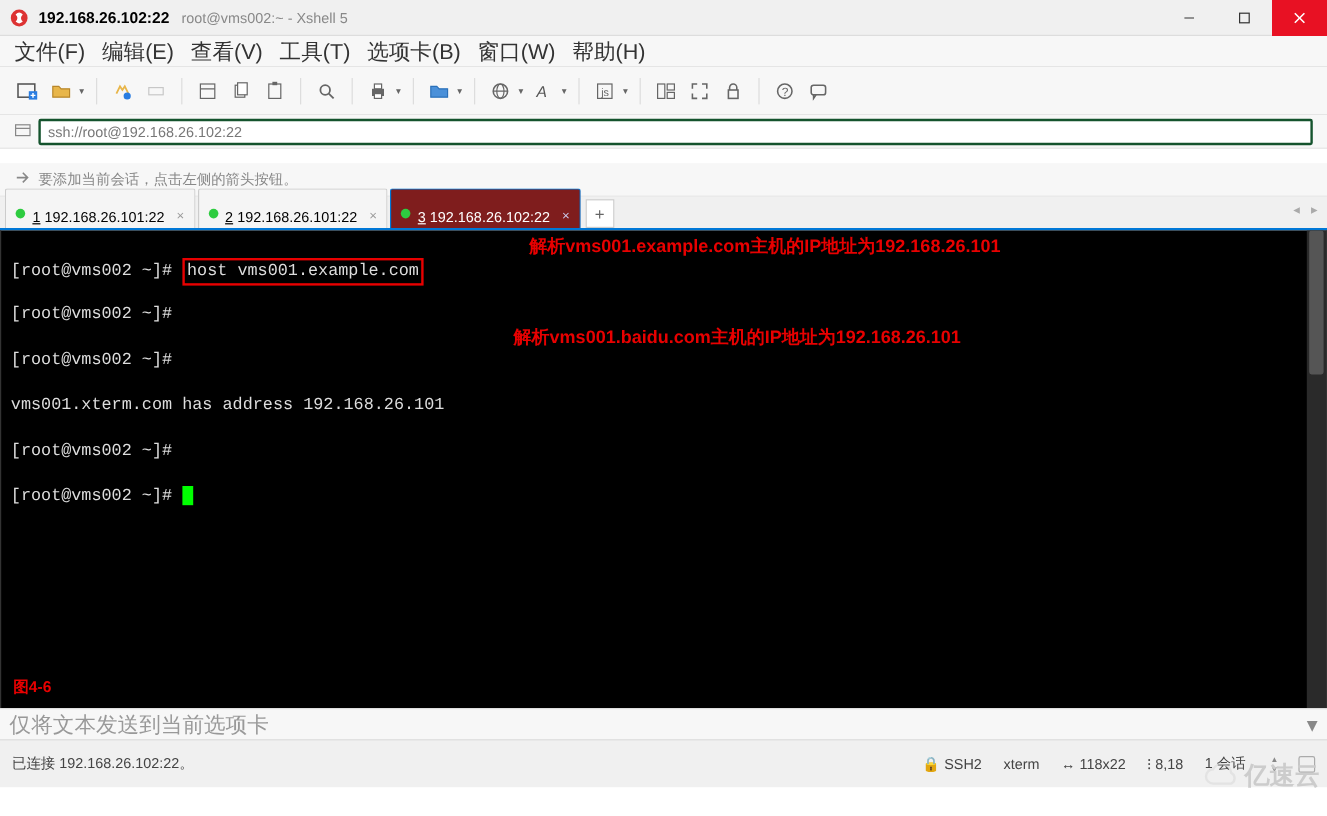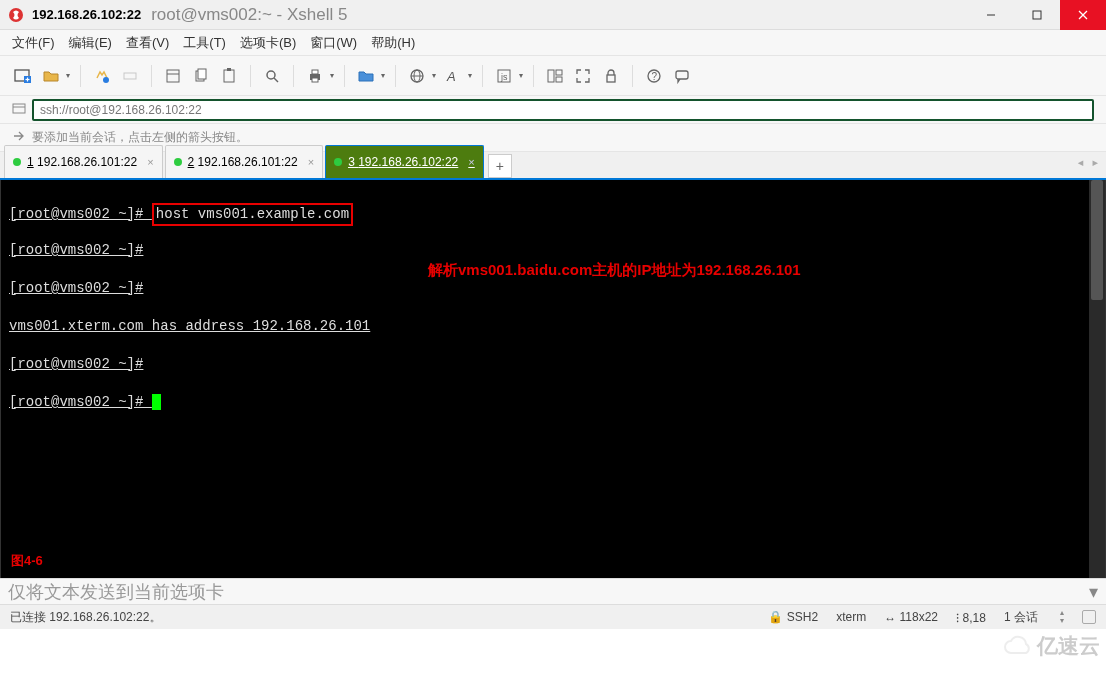--- a/index.html
+++ b/index.html
@@ -1,52 +1,52 @@
 <!DOCTYPE html>
 <html><head>
 <meta charset="utf-8">
 <style>
 * { margin: 0; padding: 0; box-sizing: border-box; }
 body { font-family: "Microsoft YaHei", "Segoe UI", Tahoma, sans-serif; font-size: 12px; background: #fff; width: 1106px; height: 680px; overflow: hidden; position: relative; }
 .titlebar { height: 30px; background: #f0f0f0; display: flex; align-items: center; padding: 0 0 0 8px; border-bottom: 1px solid #ddd; }
 .titlebar .appicon { width: 16px; height: 16px; margin-right: 8px; }
 .titlebar .titletext { font-weight: bold; font-size: 13px; }
-.titlebar .titlesub { color: #888; margin-left: 10px; font-size: 17px; }
+.titlebar .titlesub { color: #888; margin-left: 10px; font-size: 12px; }
 .titlebar .winbtns { margin-left: auto; display: flex; }
 .titlebar .winbtn { width: 46px; height: 30px; display: flex; align-items: center; justify-content: center; color: #555; }
 .titlebar .winbtn.close { background: #e81123; color: #fff; }
 .menubar { height: 26px; background: #f7f7f7; display: flex; align-items: center; padding: 0 12px; gap: 14px; border-bottom: 1px solid #e5e5e5; }
-.menubar span { font-size: 13px; color: #333; }
+.menubar span { font-size: 18px; color: #333; }
 .toolbar { height: 40px; background: #f7f7f7; display: flex; align-items: center; padding: 0 12px; gap: 6px; border-bottom: 1px solid #e5e5e5; }
 .toolbar .tbtn { width: 22px; height: 22px; display: flex; align-items: center; justify-content: center; color: #555; position: relative; }
 .toolbar .sep { width: 1px; height: 22px; background: #ddd; margin: 0 4px; }
 .toolbar .caret { font-size: 8px; color: #666; margin-left: -2px; }
 .addrbar { height: 28px; background: #f7f7f7; display: flex; align-items: center; padding: 0 12px; border-bottom: 1px solid #e5e5e5; color: #777; gap: 6px; }
 .addrbar .addrbox { flex: 1; border: 2px solid #14532d; height: 22px; padding: 0 6px; display: flex; align-items: center; border-radius: 2px; background: #fff; }
-.hintbar { height: 28px; background: #f7f7f7; display: flex; align-items: center; padding: 0 12px; border-bottom: 1px solid #e5e5e5; color: #888; gap: 6px; }
+.hintbar { height: 28px; background: #f7f7f7; display: flex; align-items: center; padding: 0 12px; border-bottom: 1px solid #e5e5e5; color: #888; gap: 6px; margin-top: 12px; }
 .tabs { height: 28px; background: #f0f0f0; display: flex; align-items: flex-end; padding: 0 0 0 4px; border-bottom: 2px solid #0078d7; position: relative; }
-.tab { height: 26px; padding: 16px 8px; display: flex; align-items: center; gap: 6px; background: #f5f5f5; border: 1px solid #ccc; border-bottom: none; margin-right: 2px; font-size: 12px; border-radius: 2px 2px 0 0; }
-.tab.active { background: #4d7c0f; color: #fff; border-color: #0078d7; text-decoration: underline; }
+.tab { height: 26px; padding: 16px 8px; display: flex; gap: 6px; background: #f5f5f5; border: 1px solid #ccc; border-bottom: none; margin-right: 2px; font-size: 12px; border-radius: 2px 2px 0 0; }
+.tab.active { background: #7f1d1d; color: #fff; border-color: #0078d7; }
 .tab .dot { width: 8px; height: 8px; border-radius: 50%; background: #2ecc40; }
 .tab .tx { font-size: 11px; color: #999; margin-left: 4px; }
 .tab.active .tx { color: #cce; }
 .tab .ul { text-decoration: underline; }
 .addtab { width: 24px; height: 24px; border: 1px solid #ccc; display: flex; align-items: center; justify-content: center; background: #fff; margin-left: 2px; font-size: 14px; color: #666; }
 .tabs .navarr { position: absolute; right: 8px; top: 4px; color: #aaa; font-size: 11px; }
 .terminal { background: #000; color: #ddd; font-family: "Consolas","Courier New",monospace; font-size: 14px; line-height: 19px; height: 398px; padding: 4px 8px; position: relative; white-space: pre; overflow: hidden; border-left: 1px solid #333; border-right: 1px solid #333;}
-.terminal .line { height: 19px; text-decoration: underline; }
+.terminal .line { height: 19px; }
 .terminal .redbox { border: 2px solid #e80000; padding: 0 2px; display: inline-block; }
 .terminal .anno { position: absolute; color: #e80000; font-family: "Microsoft YaHei", sans-serif; font-weight: bold; font-size: 15px; }
 .terminal .figlbl { position: absolute; left: 10px; bottom: 8px; color: #e80000; font-family: "Microsoft YaHei", sans-serif; font-weight: bold; font-size: 13px; }
 .terminal .cursor { display: inline-block; width: 9px; height: 16px; background: #0f0; vertical-align: middle; }
 .terminal .scrollbar { position: absolute; right: 0; top: 0; bottom: 0; width: 16px; background: #2a2a2a; }
 .terminal .scrollbar .thumb { position: absolute; left: 2px; right: 2px; top: 0; height: 120px; background: #555; border-radius: 2px; }
 .sendbar { height: 26px; background: #f7f7f7; border-top: 1px solid #ddd; display: flex; align-items: center; padding: 0 8px; color: #999; font-size: 18px; }
 .sendbar .dd { margin-left: auto; color: #888; }
-.statusbar { height: 25px; background: #f0f0f0; border-top: 1px solid #ddd; display: flex; align-items: center; padding: 0 10px; font-size: 12px; color: #444; gap: 18px; }
+.statusbar { height: 40px; background: #f0f0f0; border-top: 1px solid #ddd; display: flex; align-items: center; padding: 0 10px; font-size: 12px; color: #444; gap: 18px; }
 .statusbar .spacer { flex: 1; }
 .statusbar .updn { display:flex; flex-direction:column; font-size:8px; line-height:8px; color:#888; margin-left:4px;}
 .watermark { position: absolute; right: 6px; bottom: 20px; color: #ccc; font-size: 21px; font-weight: bold; display: flex; align-items: center; gap: 4px; pointer-events: none; }
 .watermark svg { opacity: 0.35; }
 </style>
 </head>
 <body>
 
 <div class="titlebar">
   <span class="appicon">
@@ -250,20 +250,21 @@
   <div class="navarr">◂ &nbsp; ▸</div>
 </div>
 
 <div class="terminal">
 <div class="line"><span>[root@vms002 ~]# </span><span class="redbox">host vms001.example.com</span></div>
 <div class="line">[root@vms002 ~]#</div>
 <div class="line">[root@vms002 ~]#</div>
 <div class="line">vms001.xterm.com has address 192.168.26.101</div>
 <div class="line">[root@vms002 ~]#</div>
 <div class="line"><span>[root@vms002 ~]# </span><span class="cursor"></span></div>
+<div class="anno" style="top:4px;left:440px;">解析vms001.example.com主机的IP地址为192.168.26.101</div>
 <div class="anno" style="top:80px;left:427px;">解析vms001.baidu.com主机的IP地址为192.168.26.101</div>
 <div class="figlbl">图4-6</div>
 <div class="scrollbar"><div class="thumb"></div></div>
 </div>
 
 <div class="sendbar">
   <span>仅将文本发送到当前选项卡</span>
   <span class="dd">▾</span>
 </div>
 

